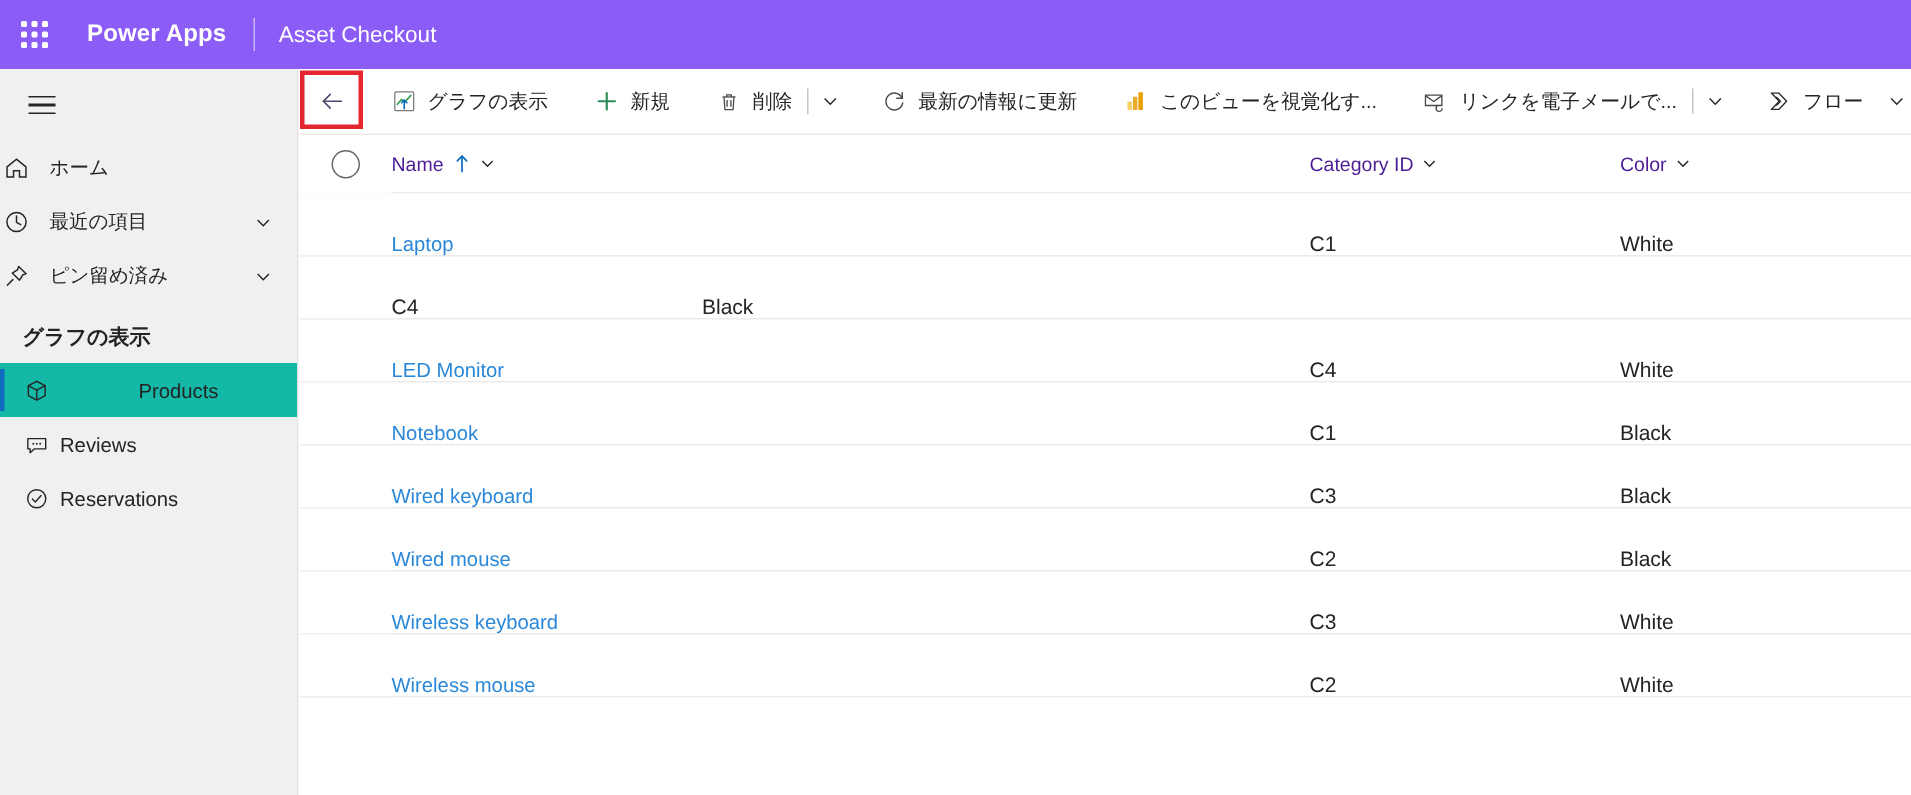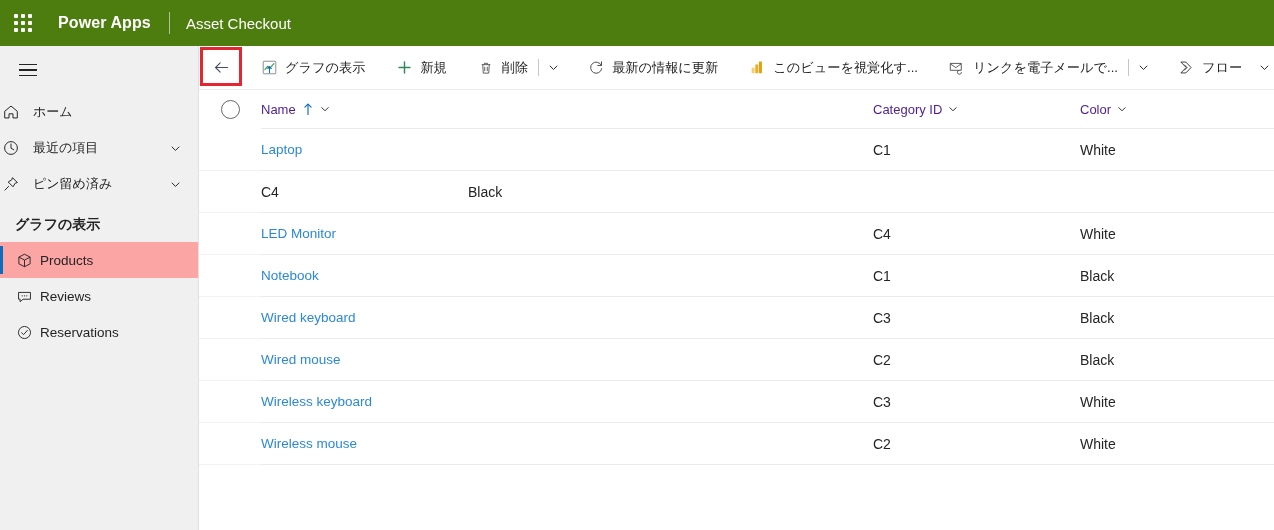--- a/index.html
+++ b/index.html
@@ -18,21 +18,21 @@
     width: 1274px;
     height: 530px;
     background: #ffffff;
   }
 
   
   .topbar {
     position: absolute;
     left: 0; top: 0;
     width: 1274px; height: 46px;
-    background: #4d7c0f;
+    background: #8b5cf6;
     display: flex;
     align-items: center;
   }
   .waffle {
     width: 46px; height: 46px;
     display: flex;
     align-items: center;
     justify-content: center;
     cursor: pointer;
   }
@@ -141,21 +141,22 @@
   .ent-item .ico {
     position: absolute;
     left: 14px; top: 50%;
     transform: translateY(-50%);
     width: 20px; height: 20px;
     display: inline-flex;
     align-items: center;
     justify-content: center;
   }
   .ent-item.selected {
-    background: #fca5a5;
+    background: #14b8a6;
+    justify-content: center;
   }
   .ent-item.selected::before {
     content: "";
     position: absolute;
     left: 0; top: 4px;
     width: 3px; height: 28px;
     background: #0f6cbd;
   }
 
   
@@ -306,21 +307,21 @@
     margin-left: 5px;
     display: inline-flex;
     align-items: center;
     cursor: pointer;
   }
 
   .grid-row {
     position: relative;
     height: 42px;
     display: flex;
-    align-items: center;
+    align-items: flex-end;
     border-bottom: 1px solid #edebe9;
     cursor: pointer;
   }
   .grid-row::after {
     content: "";
     position: absolute;
     left: 0; bottom: -1px;
     width: 62px; height: 1px;
     background: #f3f2f1;
   }

